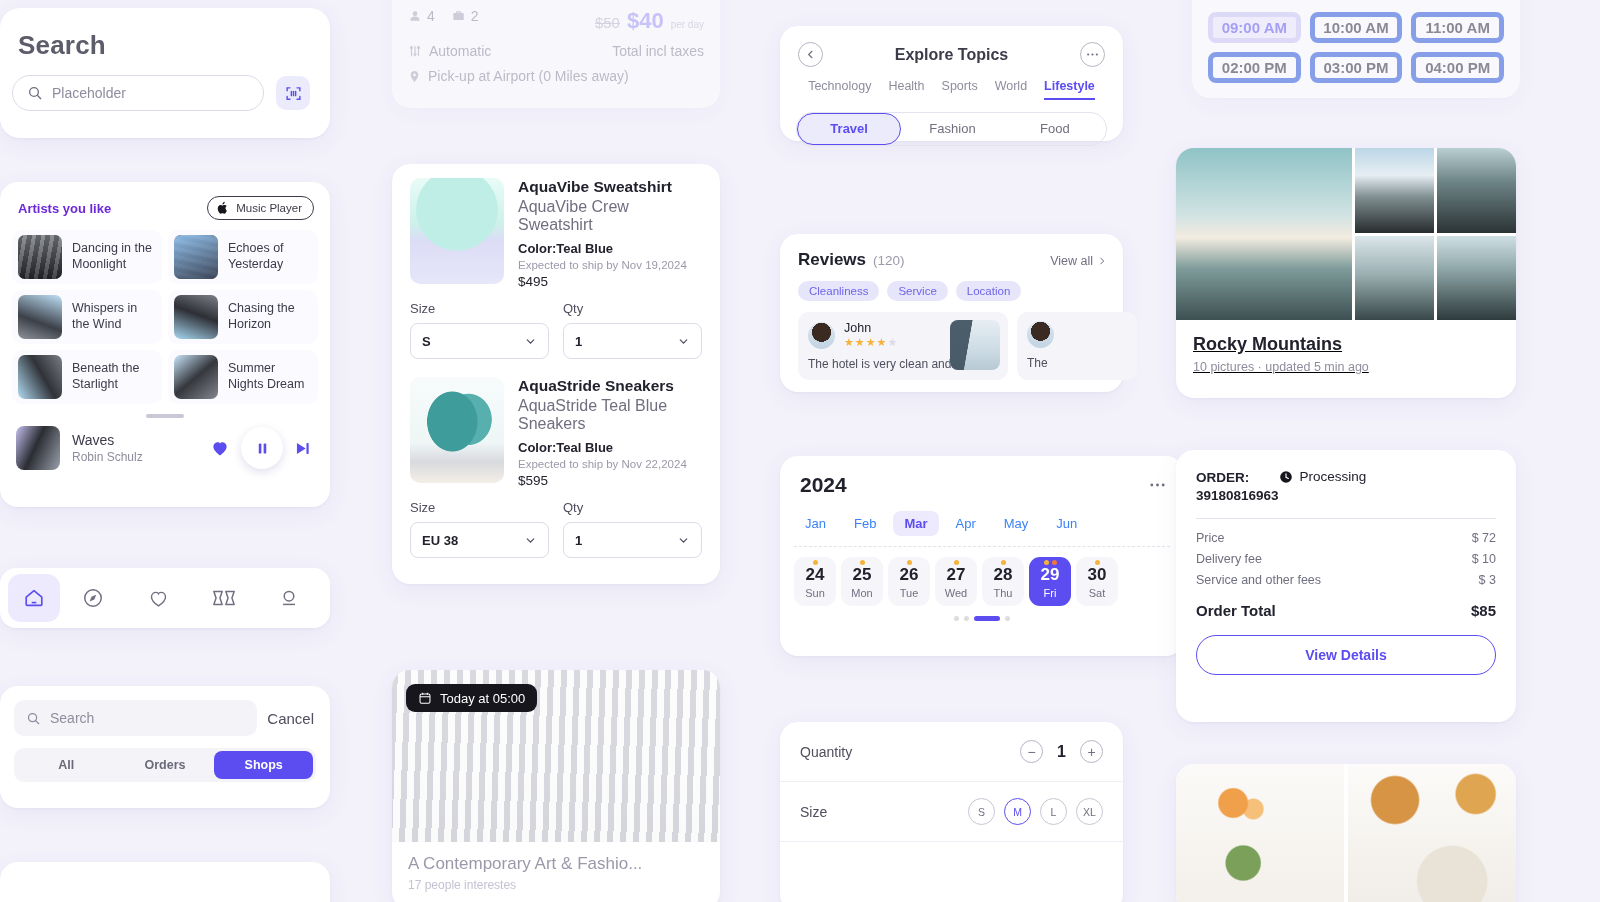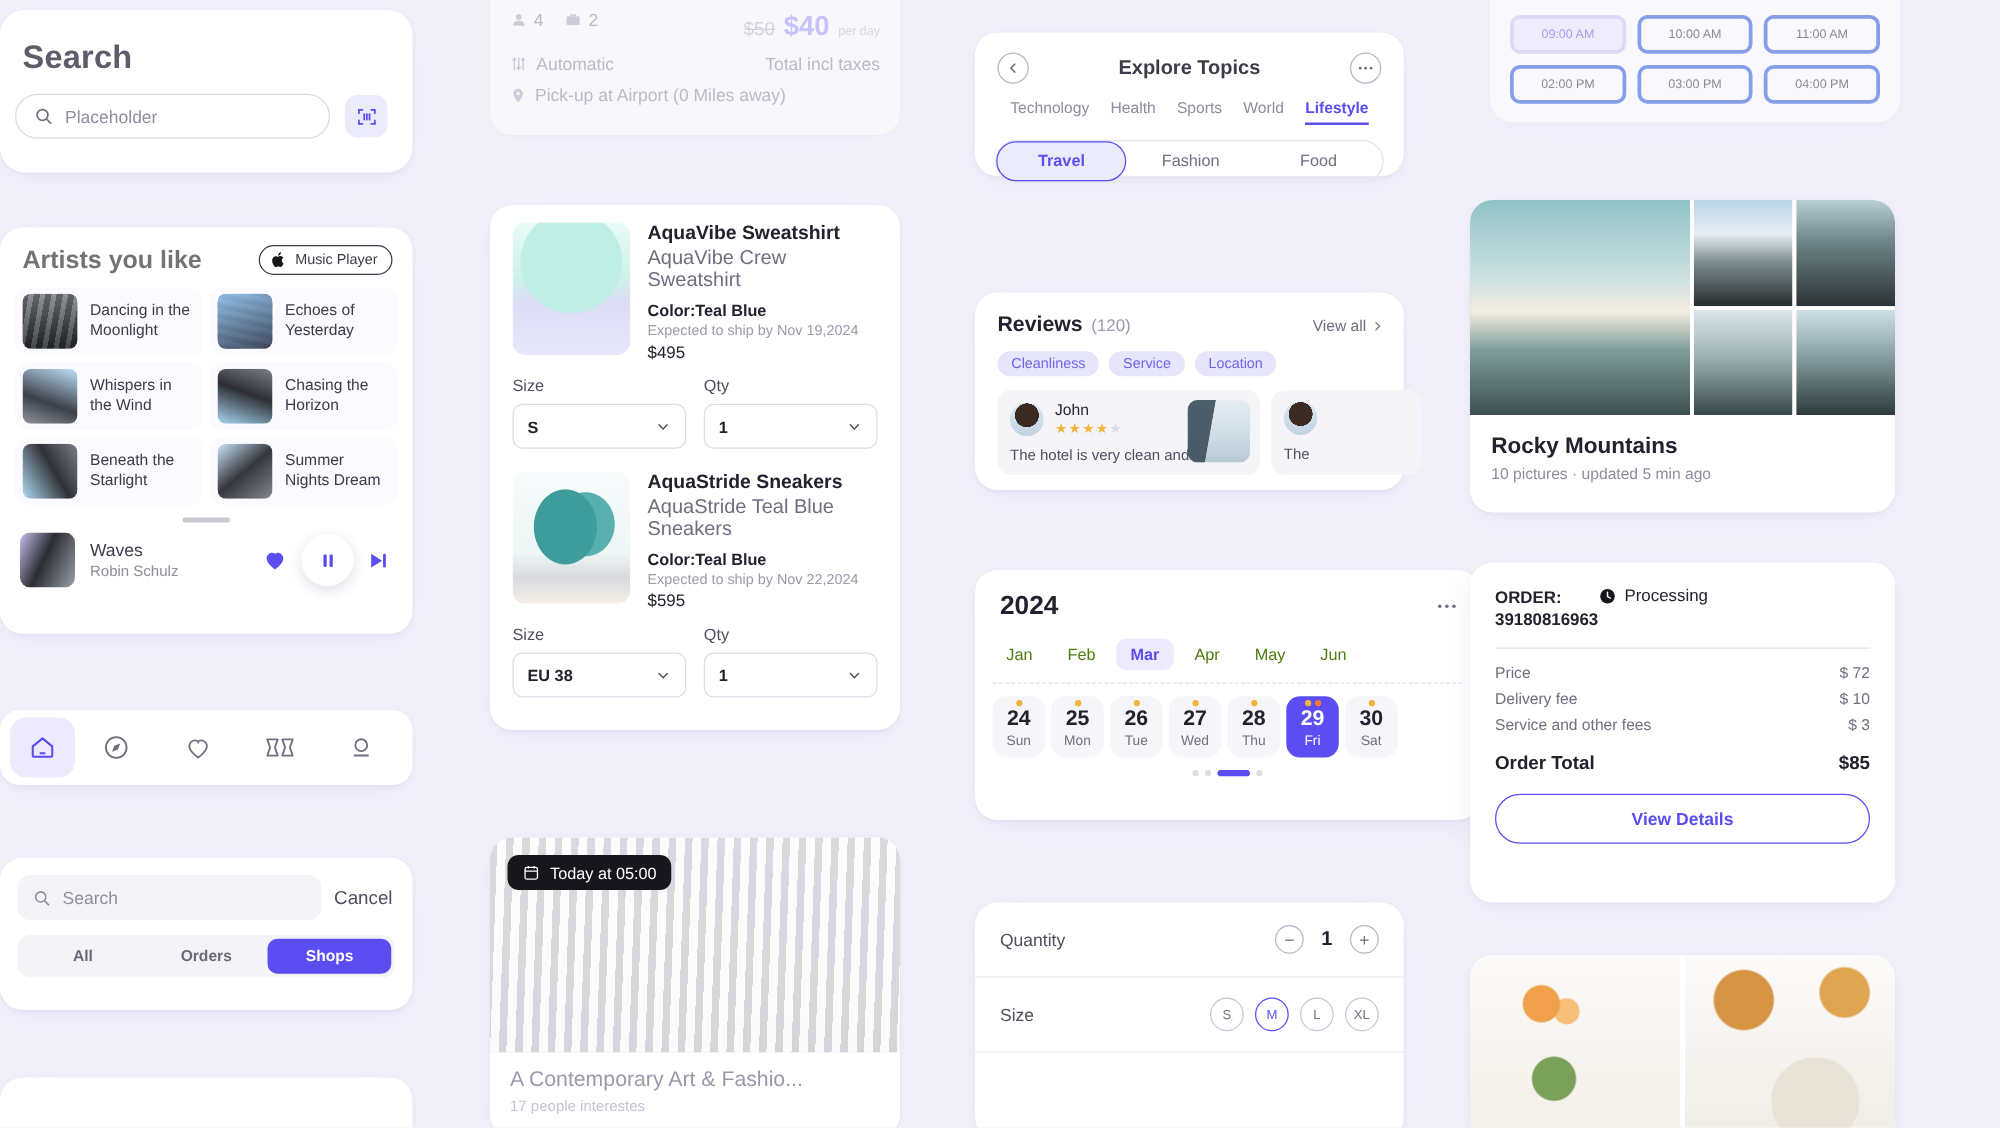--- a/index.html
+++ b/index.html
@@ -27,21 +27,21 @@
     display: flex; align-items: center; gap: 9px; padding: 0 14px;
   }
   .search-box span.ph { color: #8e8d9d; font-size: 14px; }
   .scan-btn {
     width: 34px; height: 34px; border-radius: 10px; background: #ecebfb;
     display: flex; align-items: center; justify-content: center;
   }
 
   #artists-card { left: 0; top: 182px; width: 330px; height: 325px; }
   .artists-head { display: flex; align-items: center; justify-content: space-between; padding: 14px 16px 0 18px; }
-  .artists-head h3 { font-size: 20px; font-weight: 600; color: #737373; }
+  .artists-head h3 { font-size: 13px; font-weight: 600; color: #6d28d9; }
   .music-pill {
     display: flex; align-items: center; gap: 7px;
     border: 1px solid #3b3b4a; border-radius: 14px; padding: 4px 11px 4px 9px;
     font-size: 11.5px; color: #3b3b4a;
   }
   .artist-grid { display: grid; grid-template-columns: 1fr 1fr; gap: 6px 6px; padding: 10px 12px 0 12px; }
   .artist-item { display: flex; align-items: center; gap: 10px; background: #fafaff; border-radius: 10px; padding: 5px 6px; }
   .artist-thumb { width: 44px; height: 44px; border-radius: 7px; flex: 0 0 44px; overflow: hidden; position: relative; }
   .artist-label { font-size: 12.5px; line-height: 1.25; color: #3b3b4a; }
 
@@ -150,21 +150,21 @@
   .rev-av { width: 27px; height: 27px; border-radius: 50%; overflow: hidden; position: relative; }
   .rev-name { font-size: 12.5px; color: #22222e; }
   .stars { font-size: 11px; letter-spacing: 1px; margin-top: 1px; }
   .rev-txt { font-size: 12px; color: #4e4e5e; margin-top: 8px; }
   .rev-thumb { position: absolute; right: 8px; top: 8px; width: 50px; height: 50px; border-radius: 8px; overflow: hidden; }
 
   #cal-card { left: 780px; top: 456px; width: 404px; height: 200px; }
   .cal-head { display: flex; align-items: center; justify-content: space-between; padding: 17px 18px 0 20px; }
   .cal-head h3 { font-size: 21px; font-weight: bold; color: #22222e; }
   .months { display: flex; gap: 6px; padding: 14px 0 0 14px; }
-  .months span { font-size: 13px; color: #4d7c0f; padding: 5px 11px; border-radius: 8px; }
+  .months span { font-size: 13px; color: #3b82f6; padding: 5px 11px; border-radius: 8px; }
   .months span.on { background: #eceafc; color: #5b4df0; font-weight: bold; }
   .cal-sep { border-top: 1.2px dashed #e2e1ec; margin: 10px 14px 0 14px; }
   .days { display: flex; gap: 5px; padding: 10px 0 0 14px; }
   .day { width: 42px; background: #f6f6fa; border-radius: 11px; padding: 8px 0 7px 0; text-align: center; position: relative; }
   .day .n { font-size: 17px; font-weight: bold; color: #22222e; }
   .day .w { font-size: 11px; color: #6f6f80; margin-top: 2px; }
   .day.on { background: #5b4df0; }
   .day.on .n, .day.on .w { color: #fff; }
   .dot { width: 5px; height: 5px; border-radius: 50%; background: #f5b33c; display: inline-block; }
   .dots { position: absolute; top: 3px; left: 0; right: 0; display: flex; justify-content: center; gap: 3px; }
@@ -180,24 +180,24 @@
   .qty-val { font-size: 16px; font-weight: bold; color: #22222e; }
   .size-opts { display: flex; gap: 9px; }
   .size-o { width: 27px; height: 27px; border-radius: 50%; border: 1.3px solid #c7c6d4; display: flex; align-items: center; justify-content: center; font-size: 10.5px; color: #6f6f80; }
   .size-o.on { border-color: #5b4df0; color: #5b4df0; }
   .opt-row.faded { opacity: .35; border-bottom: none; }
   .opt-val { font-size: 14px; color: #4e4e5e; display: flex; align-items: center; gap: 6px; }
 
   
   #slots-card { left: 1192px; top: -74px; width: 328px; height: 172px; opacity: .5; }
   .slot-grid { display: grid; grid-template-columns: repeat(3, 1fr); gap: 9px; padding: 86px 16px 0 16px; }
-  .slot { height: 31px; border: 3px solid #1d4ed8; border-radius: 8px; display: flex; align-items: center; justify-content: center; font-size: 10px; font-weight: normal; color: #22222e; }
+  .slot { height: 31px; border: 5px solid #1d4ed8; border-radius: 8px; display: flex; align-items: center; justify-content: center; font-size: 15px; font-weight: bold; color: #22222e; }
   .slot.on { background: #eceafc; border-color: #c9c4f7; color: #5b4df0; }
 
-  #album-card { left: 1176px; top: 160px; width: 340px; height: 250px; }
+  #album-card { left: 1176px; top: 148px; width: 340px; height: 250px; text-decoration: underline; }
   .album-grid { display: grid; grid-template-columns: 176px 1fr 1fr; grid-template-rows: 1fr 1fr; gap: 3px; height: 172px; border-radius: 18px 18px 0 0; overflow: hidden; }
   .album-grid > div { overflow: hidden; position: relative; }
   .album-grid .big { grid-row: 1 / 3; }
   .album-body { padding: 14px 0 0 17px; }
   .album-body h4 { font-size: 18px; font-weight: bold; color: #22222e; }
   .album-body .meta { font-size: 12.5px; color: #8e8d9d; margin-top: 5px; }
 
   #order-card { left: 1176px; top: 450px; width: 340px; height: 272px; }
   .ord-head { display: flex; justify-content: flex-start; align-items: flex-start; padding: 19px 20px 0 20px; }
   .ord-head .oid { font-size: 13.5px; font-weight: bold; color: #22222e; line-height: 1.35; }

